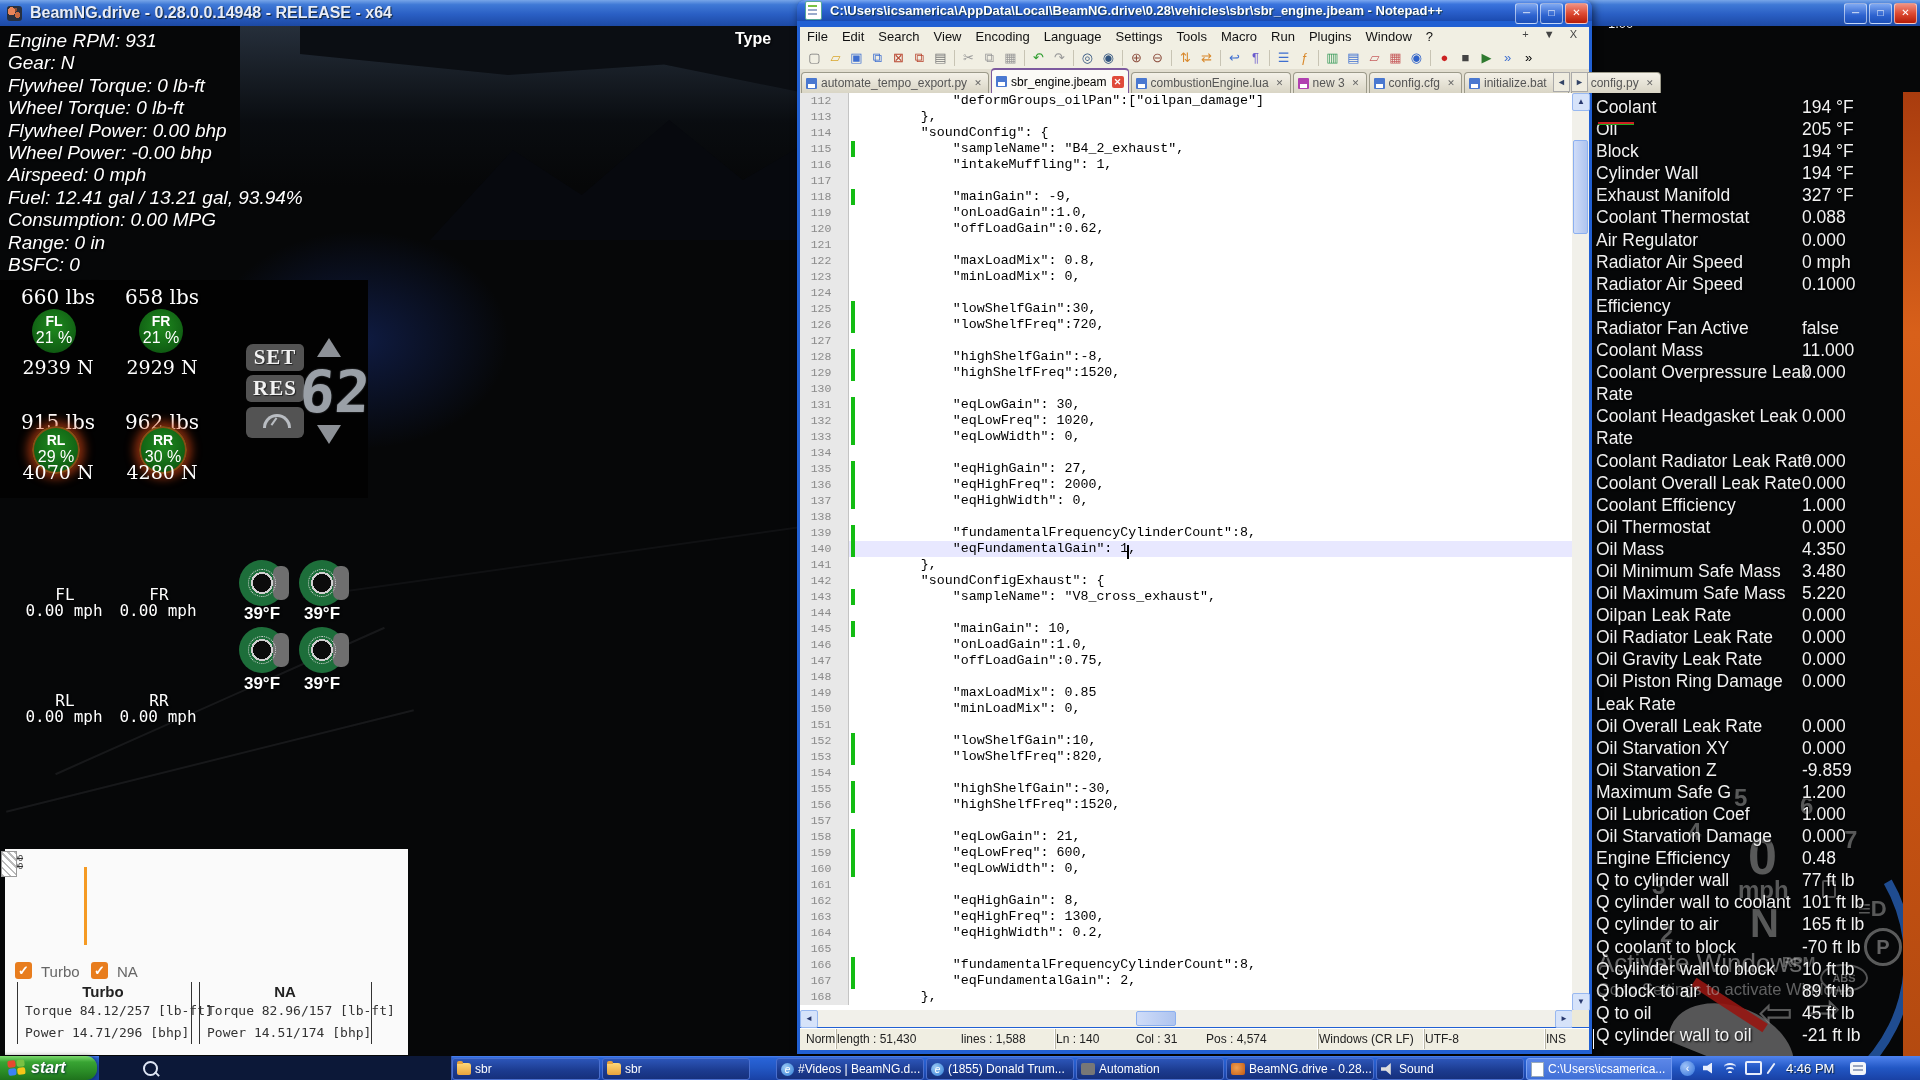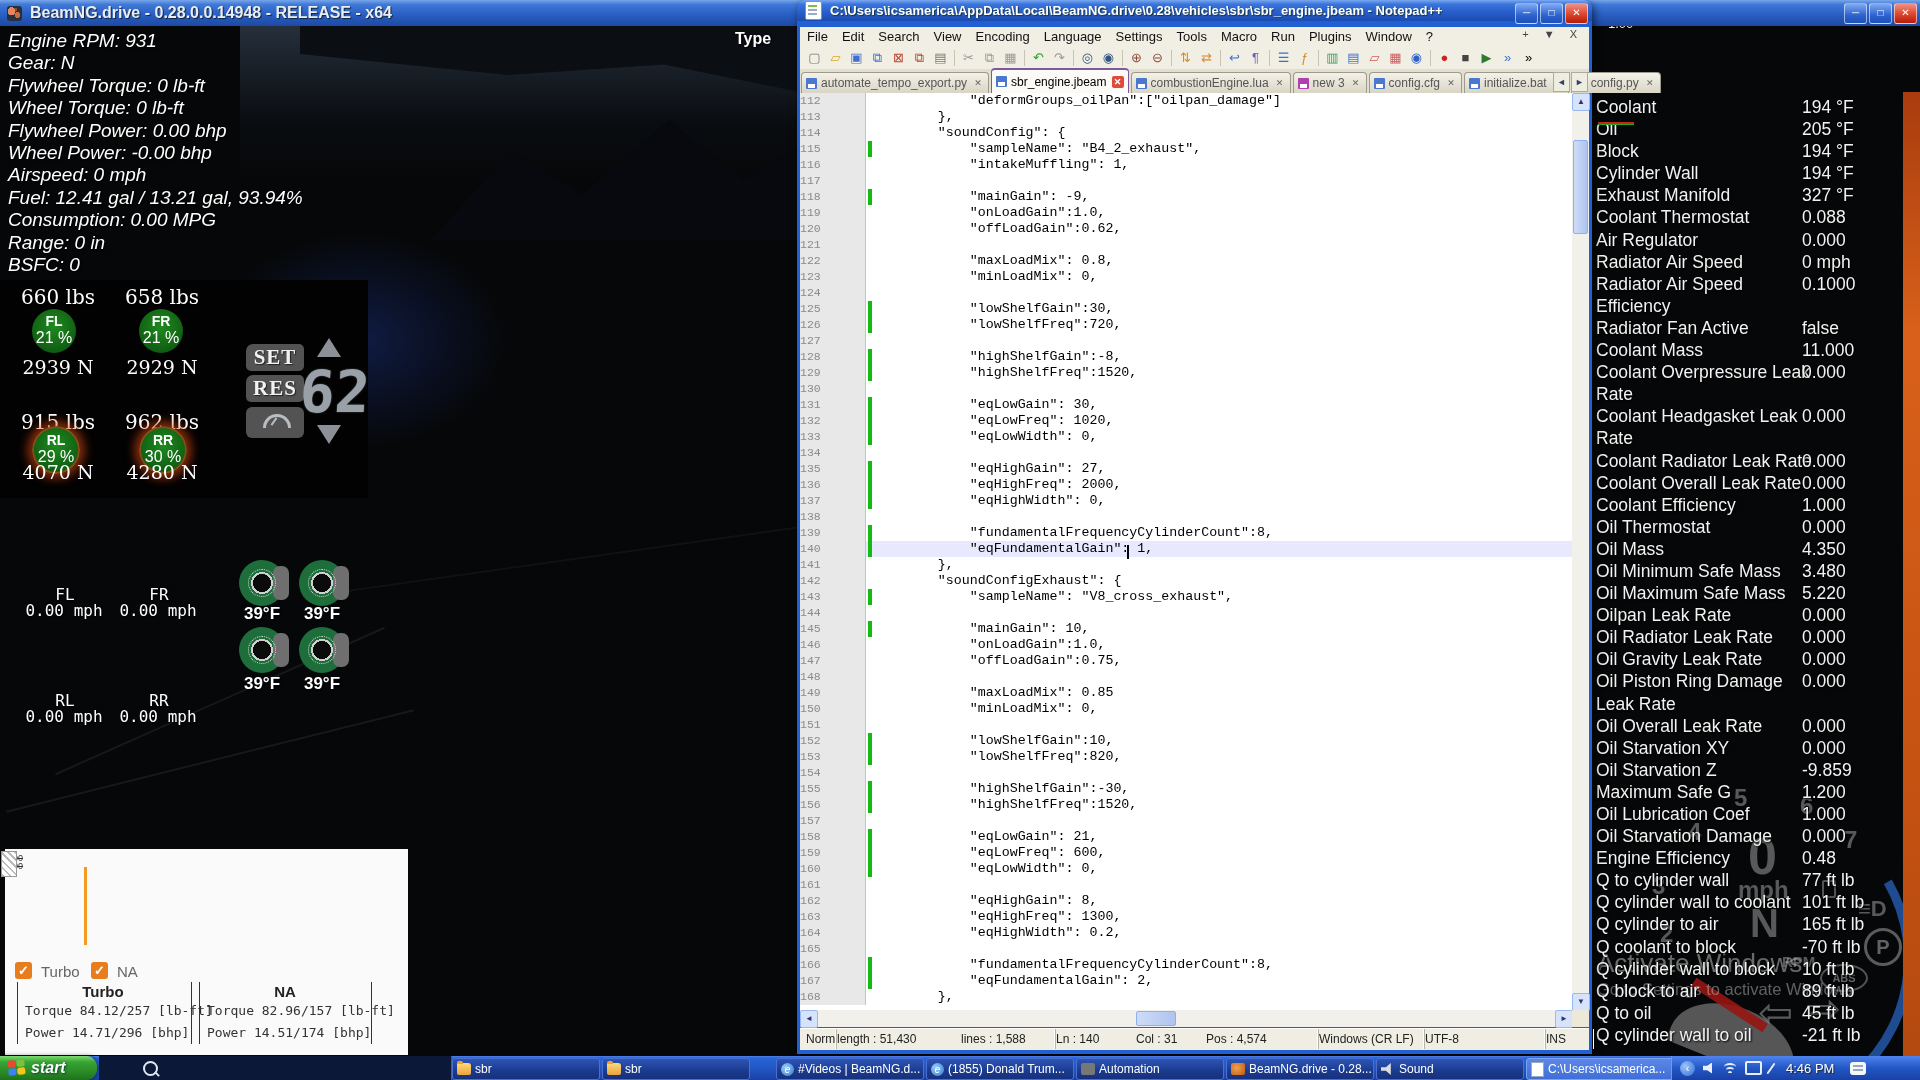--- a/index.html
+++ b/index.html
@@ -146,21 +146,21 @@
      color:#666;border-radius:2px;}
   .tab.active .tabx{background:#e04a3a;color:#fff;font-weight:bold;}
   .tabscroll{position:absolute;right:4px;top:72px;display:flex;gap:1px;z-index:6;}
   .tabscroll div{width:15px;height:18px;background:#efece0;border:1px solid #aaa;
      font-size:9px;color:#346;text-align:center;line-height:18px;}
 
   
   #code-lines{position:absolute;left:3px;top:93px;width:772px;height:917px;background:#fff;
      overflow:hidden;font-family:"Liberation Mono",monospace;font-size:13.3px;line-height:16px;color:#000;}
   .crow{display:flex;height:16px;position:relative;}
-  .cnum{width:42px;padding-right:23px;text-align:left;background:#e8e8e8;color:#8a8a8a;
+  .cnum{width:42px;padding-right:6px;text-align:center;background:#e8e8e8;color:#8a8a8a;
      font-size:11.5px;border-right:1px solid #c4c4c4;flex:none;}
   .cmark{width:8px;flex:none;position:relative;}
   .cmark.on::after{content:"";position:absolute;left:2px;top:0;width:4px;height:16px;background:#13bc13;}
   .ctxt{white-space:pre;flex:1;}
   .crow.cur .cmark,.crow.cur .ctxt{background:#e8e8ff;}
   .caret{position:absolute;width:1.5px;height:14px;background:#000;z-index:7;}
 
   
   .sb{position:absolute;background:#f1f0ea;}
   .sbthumb{position:absolute;background:linear-gradient(90deg,#cfdcf8,#aec4ef);border:1px solid #8cb0f0;border-radius:2px;}

